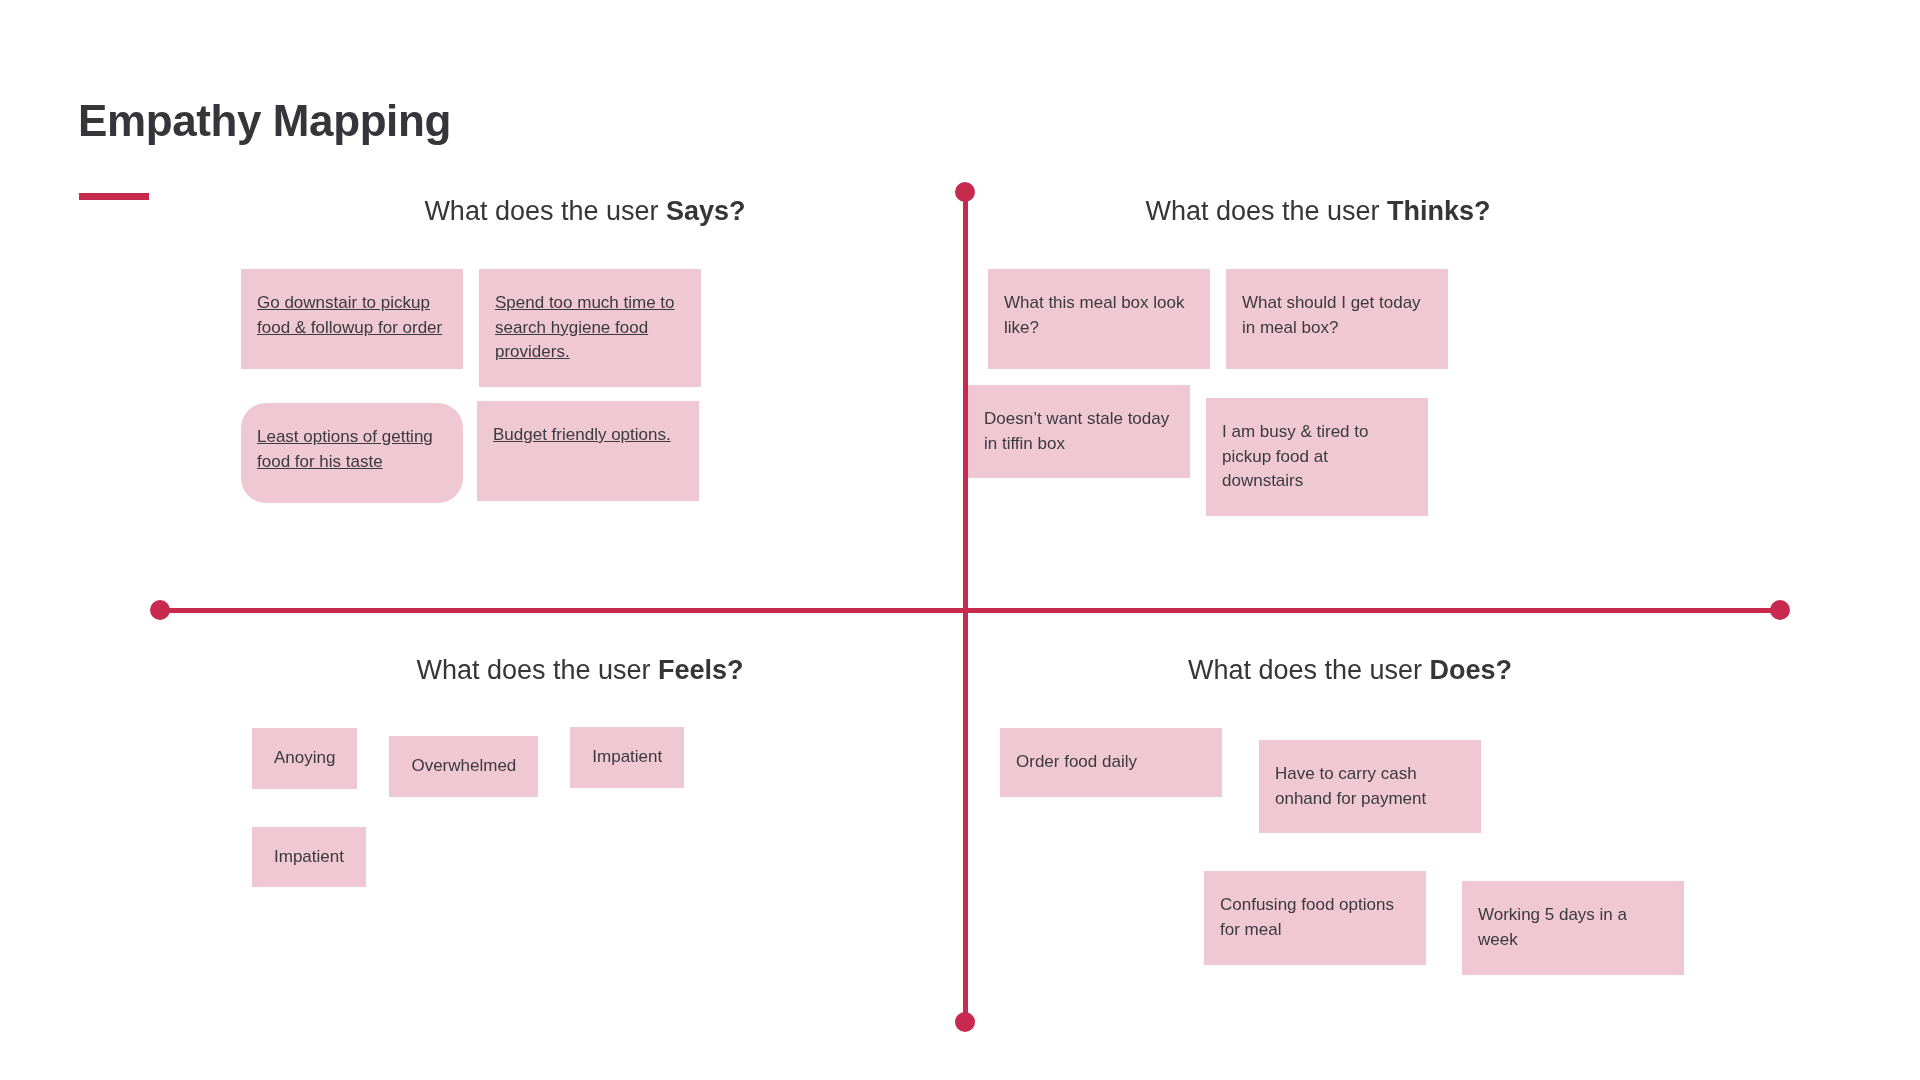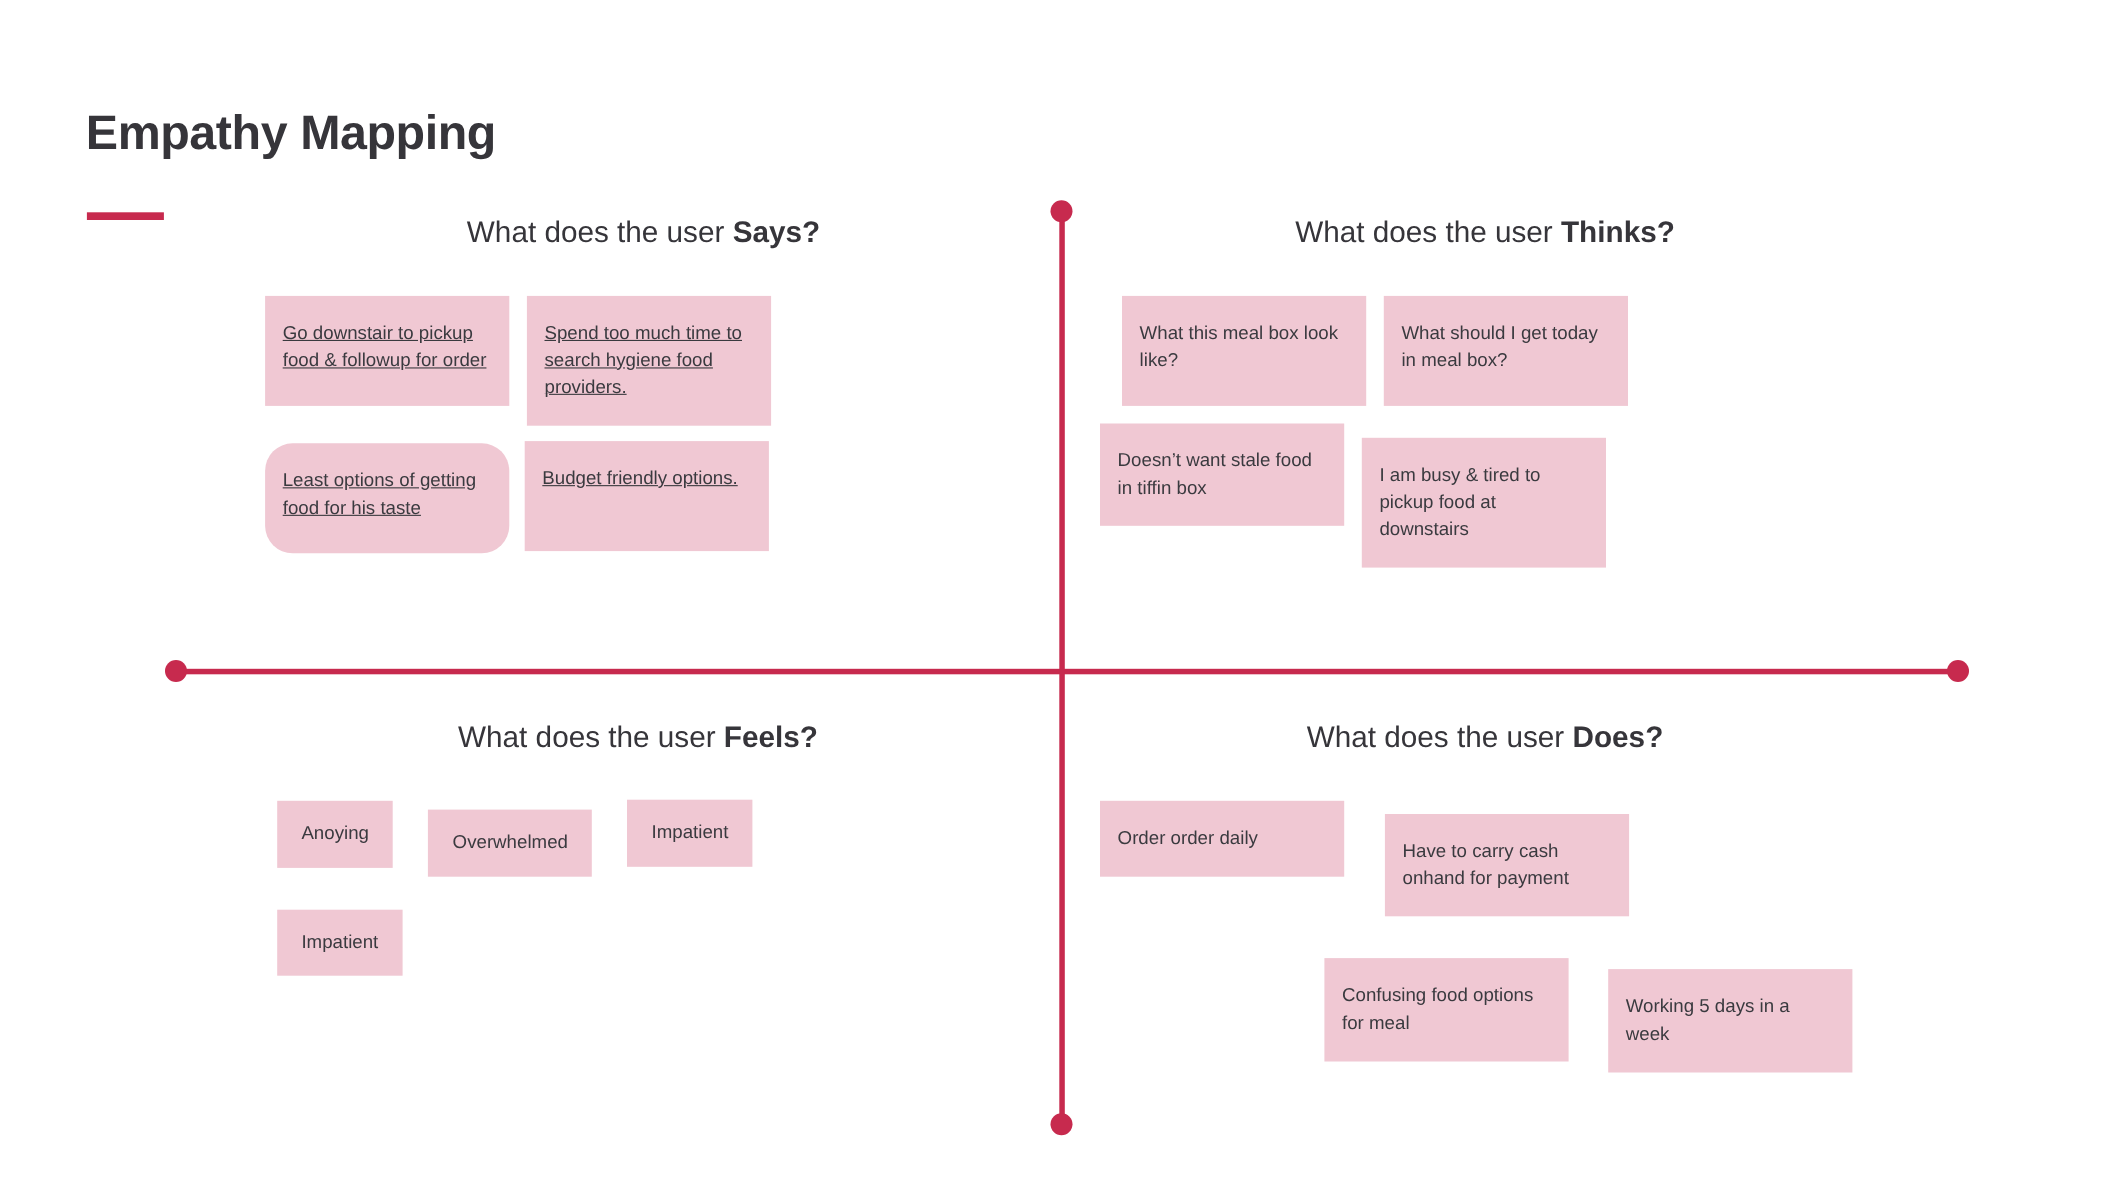--- a/index.html
+++ b/index.html
@@ -68,21 +68,21 @@
   }
   .dot-top    { left: 955px; top: 182px; }
   .dot-bottom { left: 955px; top: 1012px; }
   .dot-left   { left: 150px; top: 600px; }
   .dot-right  { left: 1770px; top: 600px; }
 
   
   .quadrant { position: absolute; }
 
   .quad-says   { left: 235px;  top: 196px; width: 700px; }
-  .quad-thinks { left: 1000px; top: 196px; width: 700px; }
+  .quad-thinks { left: 968px; top: 196px; width: 700px; }
   .quad-feels  { left: 230px;  top: 655px; width: 700px; }
   .quad-does   { left: 1000px; top: 655px; width: 700px; }
 
   .quad-heading {
     font-size: 27px;
     font-weight: normal;
     color: #36353a;
     text-align: center;
     margin-bottom: 42px;
     white-space: nowrap;
@@ -174,21 +174,21 @@
   <div class="quadrant quad-thinks">
     <div class="quad-heading">
       <span>What does the user </span><span class="accent">Thinks?</span>
     </div>
     <div class="note-rows">
       <div class="note-row row-1">
         <div class="note">What this meal box look like?</div>
         <div class="note">What should I get today in meal box?</div>
       </div>
       <div class="note-row row-2">
-        <div class="note">Doesn’t want stale food in tiffin box</div>
+        <div class="note">Doesn’t want stale today in tiffin box</div>
         <div class="note">I am busy &amp; tired to pickup food at downstairs</div>
       </div>
     </div>
   </div>
 
   <div class="quadrant quad-feels">
     <div class="quad-heading">
       <span>What does the user </span><span class="accent">Feels?</span>
     </div>
     <div class="note-rows">
@@ -202,21 +202,21 @@
       </div>
     </div>
   </div>
 
   <div class="quadrant quad-does">
     <div class="quad-heading">
       <span>What does the user </span><span class="accent">Does?</span>
     </div>
     <div class="note-rows">
       <div class="note-row row-1">
-        <div class="note">Order order daily</div>
+        <div class="note">Order food daily</div>
         <div class="note">Have to carry cash onhand for payment</div>
       </div>
       <div class="note-row row-2">
         <div class="note">Confusing food options for meal</div>
         <div class="note">Working 5 days in a week</div>
       </div>
     </div>
   </div>
 
 </div>

